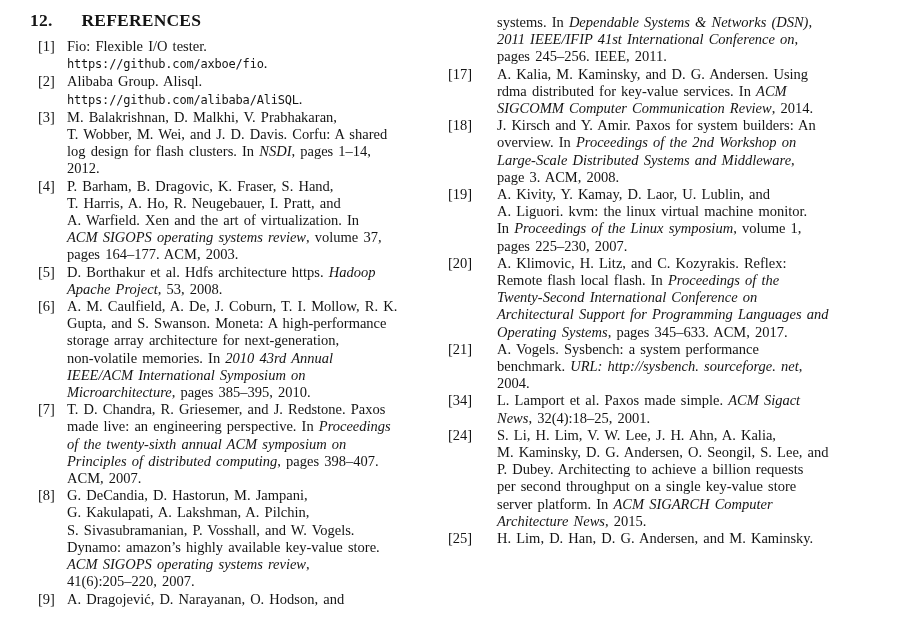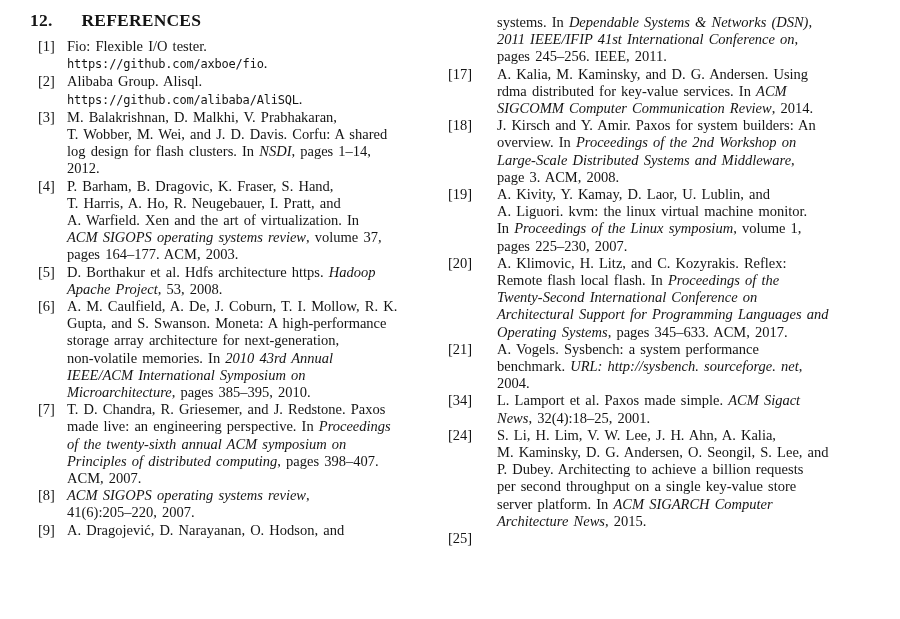--- a/index.html
+++ b/index.html
@@ -94,21 +94,25 @@
         <div class="ref">
           <span class="ref-label">[7]</span>
           <span class="ref-text"><span class="rm">T. D. Chandra, R. Griesemer, and J. Redstone. Paxos
 made live: an engineering perspective. In </span><span class="it">Proceedings
 of the twenty-sixth annual ACM symposium on
 Principles of distributed computing</span><span class="rm">, pages 398–407.
 ACM, 2007.</span></span>
         </div>
         <div class="ref">
           <span class="ref-label">[8]</span>
-          <span class="ref-text"><span class="it">ACM SIGOPS operating systems review</span><span class="rm">,
+          <span class="ref-text"><span class="rm">G. DeCandia, D. Hastorun, M. Jampani,
+G. Kakulapati, A. Lakshman, A. Pilchin,
+S. Sivasubramanian, P. Vosshall, and W. Vogels.
+Dynamo: amazon’s highly available key-value store.
+</span><span class="it">ACM SIGOPS operating systems review</span><span class="rm">,
 41(6):205–220, 2007.</span></span>
         </div>
         <div class="ref">
           <span class="ref-label">[9]</span>
           <span class="ref-text"><span class="rm">A. Dragojević, D. Narayanan, O. Hodson, and</span></span>
         </div>
       </div>
   </div>
   <div class="col-right">
     <div class="ref-list">
@@ -161,16 +165,17 @@
           <span class="ref-label">[24]</span>
           <span class="ref-text"><span class="rm">S. Li, H. Lim, V. W. Lee, J. H. Ahn, A. Kalia,
 M. Kaminsky, D. G. Andersen, O. Seongil, S. Lee, and
 P. Dubey. Architecting to achieve a billion requests
 per second throughput on a single key-value store
 server platform. In </span><span class="it">ACM SIGARCH Computer
 Architecture News</span><span class="rm">, 2015.</span></span>
         </div>
         <div class="ref">
           <span class="ref-label">[25]</span>
+          <span class="ref-text"><span class="rm">H. Lim, D. Han, D. G. Andersen, and M. Kaminsky.</span></span>
         </div>
       </div>
   </div>
 </div>
 
 </body></html>

